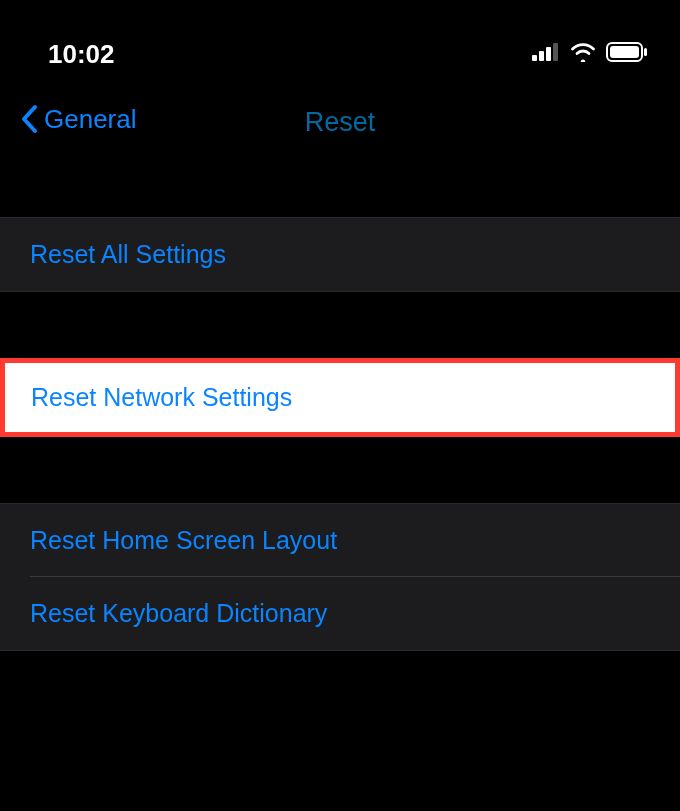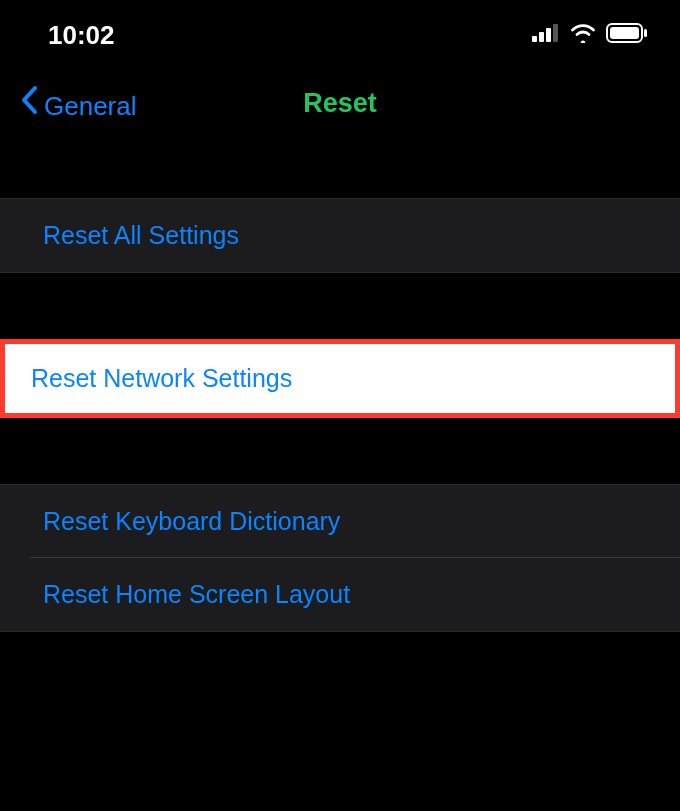--- a/index.html
+++ b/index.html
@@ -14,69 +14,70 @@
       font-family: -apple-system, BlinkMacSystemFont, "Helvetica Neue", Arial, sans-serif;
       color: #fff;
       overflow: hidden;
     }
     .status-bar {
       display: flex;
       justify-content: space-between;
       align-items: center;
       padding: 18px 32px 18px 48px;
       height: 70px;
+      margin-top: 19px;
     }
     .status-time {
       font-size: 26px;
       font-weight: 600;
       color: #fff;
     }
     .status-icons {
       display: flex;
       align-items: center;
       gap: 10px;
     }
     .nav-bar {
       display: flex;
       align-items: center;
       padding: 18px 20px 24px 20px;
       position: relative;
       height: 72px;
     }
     .back-button {
       display: flex;
-      align-items: flex-end;
+      align-items: flex-start;
       gap: 4px;
       color: #0a84ff;
       font-size: 26px;
       cursor: pointer;
     }
     .nav-title {
       position: absolute;
       left: 50%;
       transform: translateX(-50%);
       font-size: 27px;
-      font-weight: 700;
-      color: #22c55e;
+      font-weight: 400;
+      color: #0369a1;
     }
     .section-gap {
       height: 56px;
       background: #000;
     }
     .section-gap-lg {
       height: 66px;
       background: #000;
     }
     .list-group {
       background: #1c1c1e;
       border-top: 1px solid #2a2a2c;
       border-bottom: 1px solid #2a2a2c;
     }
     .list-item {
-      padding: 22px 43px;
+      padding: 22px 30px;
       font-size: 25px;
       color: #0a84ff;
       cursor: pointer;
       position: relative;
     }
     .list-item:not(:last-child)::after {
       content: "";
       position: absolute;
       left: 30px;
       right: 0;
@@ -143,15 +144,15 @@
 
 <div class="section-gap-lg"></div>
 
 <div class="highlight-wrapper">
   <div class="list-item">Reset Network Settings</div>
 </div>
 
 <div class="section-gap-lg"></div>
 
 <div class="list-group">
+  <div class="list-item">Reset Home Screen Layout</div>
   <div class="list-item">Reset Keyboard Dictionary</div>
-  <div class="list-item">Reset Home Screen Layout</div>
 </div>
 
 </body></html>

